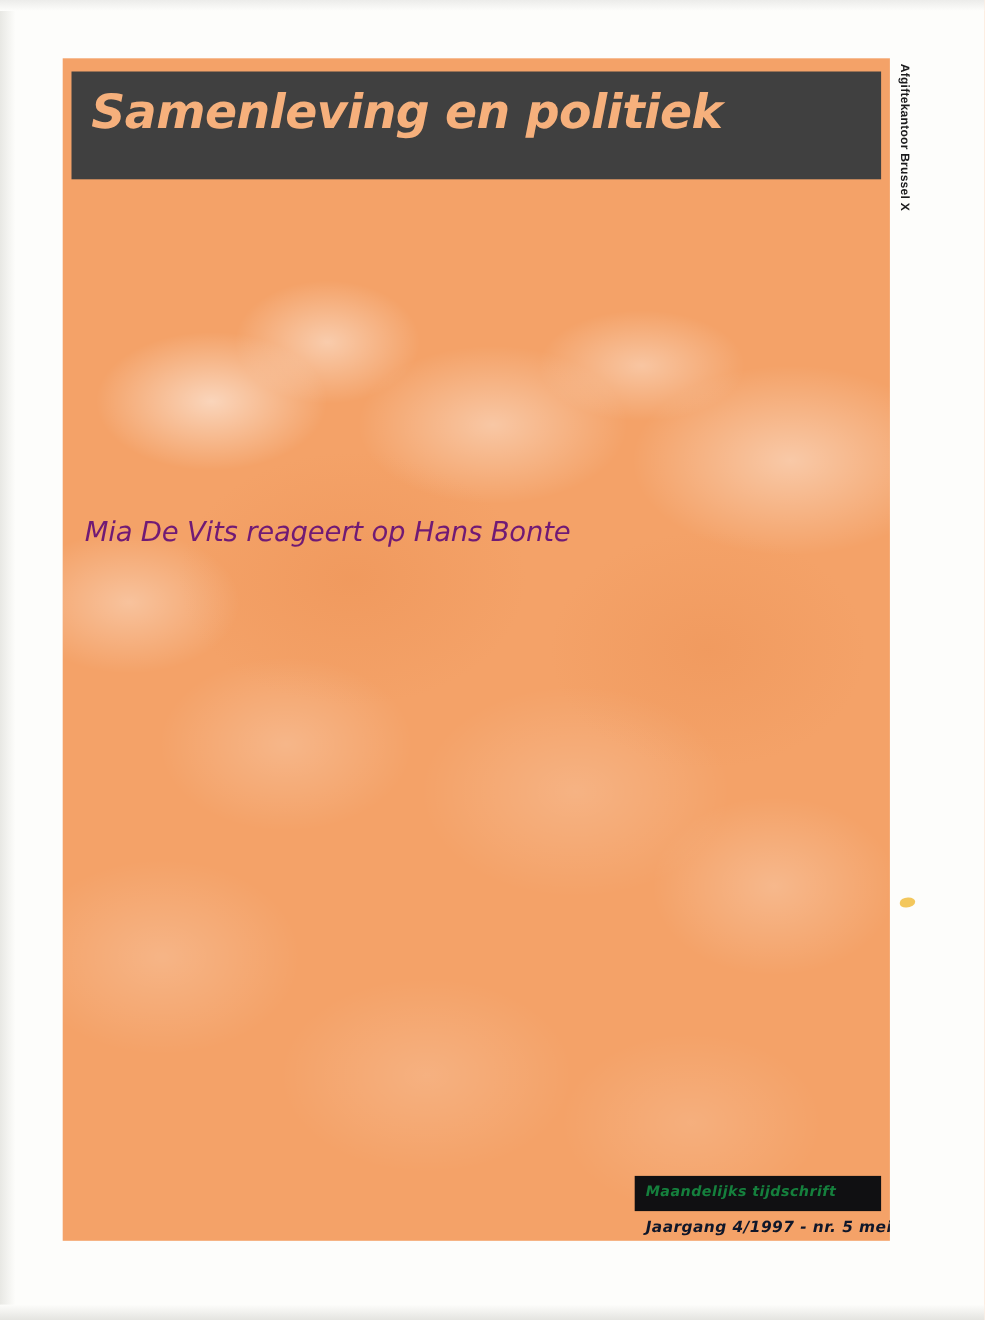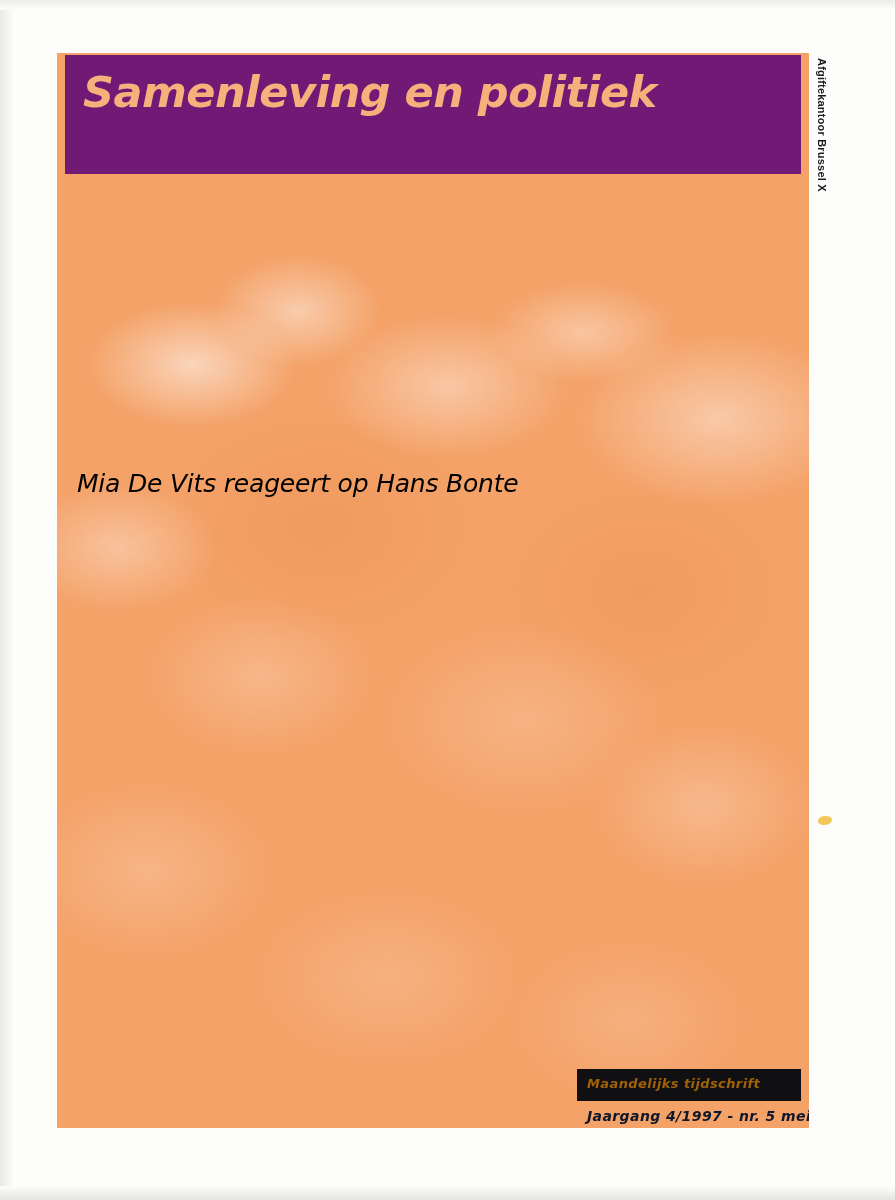--- a/index.html
+++ b/index.html
@@ -70,24 +70,24 @@
       radial-gradient(ellipse 160px 110px at 76% 90%, rgba(255,255,255,0.14), rgba(255,255,255,0) 74%),
       radial-gradient(ellipse 220px 160px at 35% 44%, rgba(233,138,76,0.35), rgba(233,138,76,0) 72%),
       radial-gradient(ellipse 200px 150px at 78% 50%, rgba(233,138,76,0.30), rgba(233,138,76,0) 72%);
     pointer-events: none;
   }
 
   
   .masthead {
     position: absolute;
     left: 8px;
-    top: 2px;
+    top: 12px;
     width: 736px;
-    height: 119px;
-    background: #701a75;
+    height: 98px;
+    background: #404040;
   }
   .masthead-title {
     position: absolute;
     left: 18px;
     top: 12px;
     color: #f6b07c;
     font-family: "DejaVu Sans", sans-serif;
     font-style: italic;
     font-weight: bold;
     font-size: 43px;
@@ -105,21 +105,21 @@
     letter-spacing: 1.1px;
     white-space: nowrap;
   }
 
   
   .headlines {
     position: absolute;
     left: 20px;
     top: 410px;
     width: 700px;
-    color: #000000;
+    color: #701a75;
     font-family: "DejaVu Sans", sans-serif;
     font-style: italic;
     font-size: 25px;
     line-height: 42px;
     letter-spacing: -0.2px;
   }
   .headline-1 { margin: 0 0 58px 0; }
   .headline-2 { margin: 0; }
 
   
@@ -128,21 +128,21 @@
     left: 520px;
     top: 1016px;
     width: 224px;
     height: 32px;
     background: #101012;
   }
   .issue-box-label {
     position: absolute;
     left: 10px;
     top: 7px;
-    color: #a16207;
+    color: #15803d;
     font-family: "DejaVu Sans", sans-serif;
     font-style: italic;
     font-weight: bold;
     font-size: 13px;
     letter-spacing: 0.4px;
     white-space: nowrap;
   }
   .issue-line {
     position: absolute;
     left: 530px;

